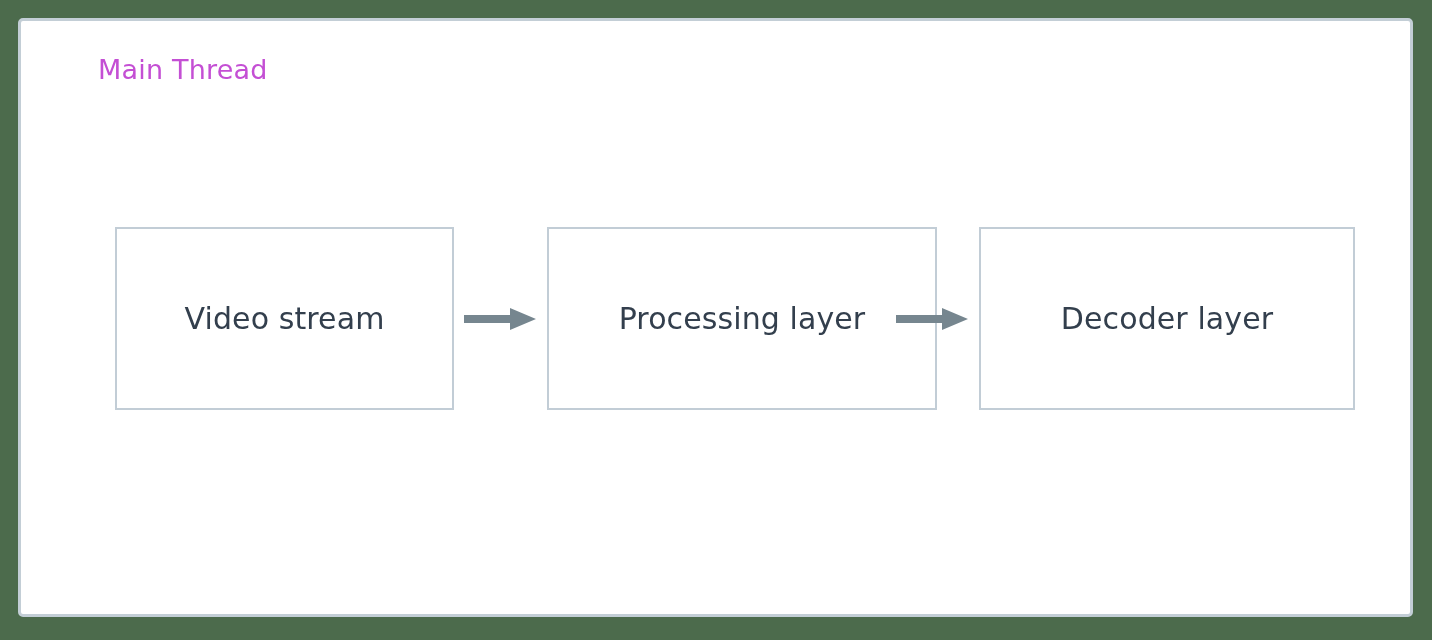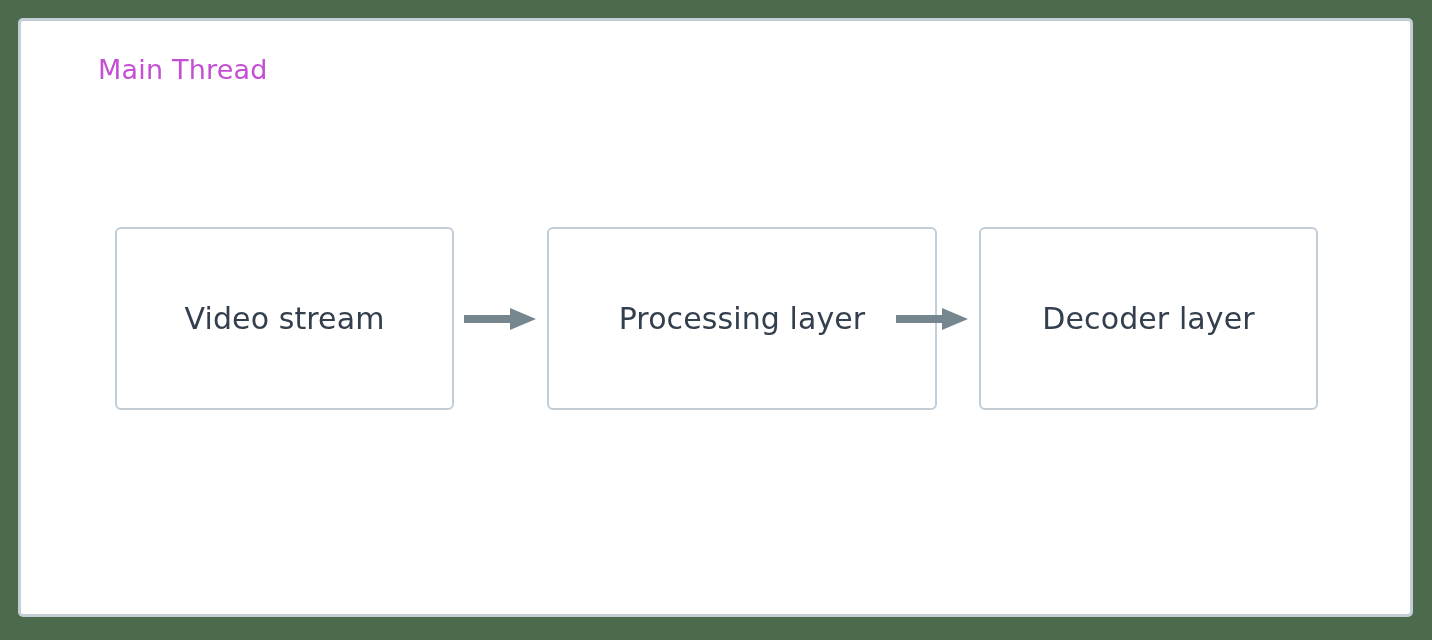--- a/index.html
+++ b/index.html
@@ -47,36 +47,36 @@
   }
 
   
   .node-box {
     position: absolute;
     top: 227px;
     height: 183px;
     box-sizing: border-box;
     background: #ffffff;
     border: 2px solid #c2cdd6;
-    border-radius: 6px;
+    border-radius: 0;
     display: flex;
     align-items: center;
     justify-content: center;
   }
   .node-label {
     font-size: 30px;
     line-height: 1;
     color: #333f4d;
     white-space: nowrap;
     letter-spacing: 0.1px;
   }
 
   #node-video-stream     { left: 115px;  width: 339px; }
   #node-processing-layer { left: 547px;  width: 390px; }
-  #node-decoder-layer    { left: 979px;  width: 339px; }
+  #node-decoder-layer    { left: 979px;  width: 376px; }
 
   
   .edge-arrow {
     position: absolute;
     top: 303px;
     width: 76px;
     height: 32px;
   }
   #edge-1 { left: 462px; }
   #edge-2 { left: 894px; }

